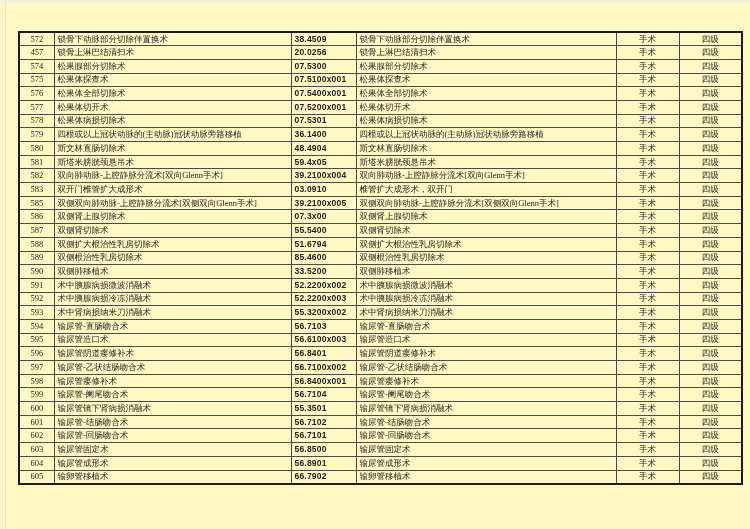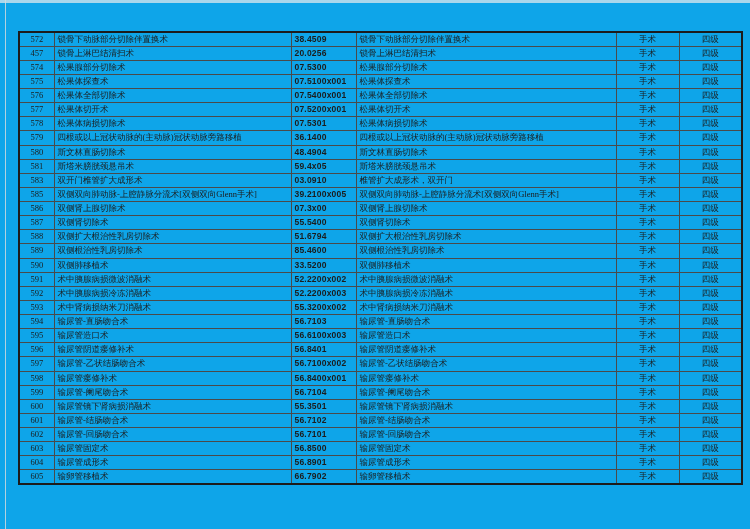--- a/index.html
+++ b/index.html
@@ -4,21 +4,21 @@
 <style>
   html, body {
     margin: 0;
     padding: 0;
     background: #ffffff;
   }
   .page {
     position: relative;
     width: 750px;
     height: 529px;
-    background: #0ea5e9;
+    background: #fef9c3;
     overflow: hidden;
     font-family: "Liberation Serif", serif;
   }
   
   .scan-artifact-top {
     position: absolute;
     left: 0; top: 0;
     width: 750px; height: 3px;
     background: #ececec;
     opacity: 0.7;
@@ -169,20 +169,28 @@
         </tr>
         <tr>
           <td class="c-no">581</td>
           <td class="c-name">斯塔米膀胱颈悬吊术</td>
           <td class="c-code">59.4x05</td>
           <td class="c-name2">斯塔米膀胱颈悬吊术</td>
           <td class="c-cat">手术</td>
           <td class="c-lvl">四级</td>
         </tr>
         <tr>
+          <td class="c-no">582</td>
+          <td class="c-name">双向肺动脉-上腔静脉分流术[双向Glenn手术]</td>
+          <td class="c-code">39.2100x004</td>
+          <td class="c-name2">双向肺动脉-上腔静脉分流术[双向Glenn手术]</td>
+          <td class="c-cat">手术</td>
+          <td class="c-lvl">四级</td>
+        </tr>
+        <tr>
           <td class="c-no">583</td>
           <td class="c-name">双开门椎管扩大成形术</td>
           <td class="c-code">03.0910</td>
           <td class="c-name2">椎管扩大成形术，双开门</td>
           <td class="c-cat">手术</td>
           <td class="c-lvl">四级</td>
         </tr>
         <tr>
           <td class="c-no">585</td>
           <td class="c-name">双侧双向肺动脉-上腔静脉分流术[双侧双向Glenn手术]</td>

